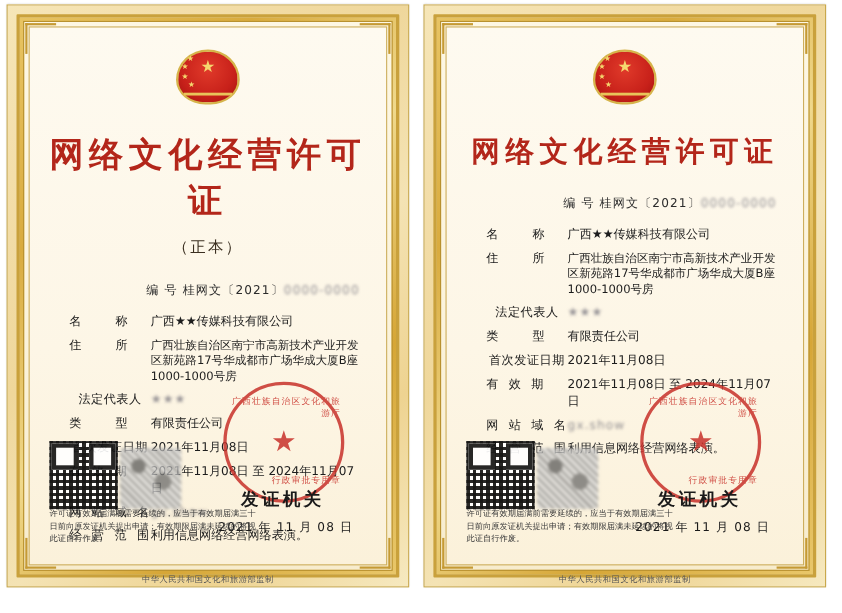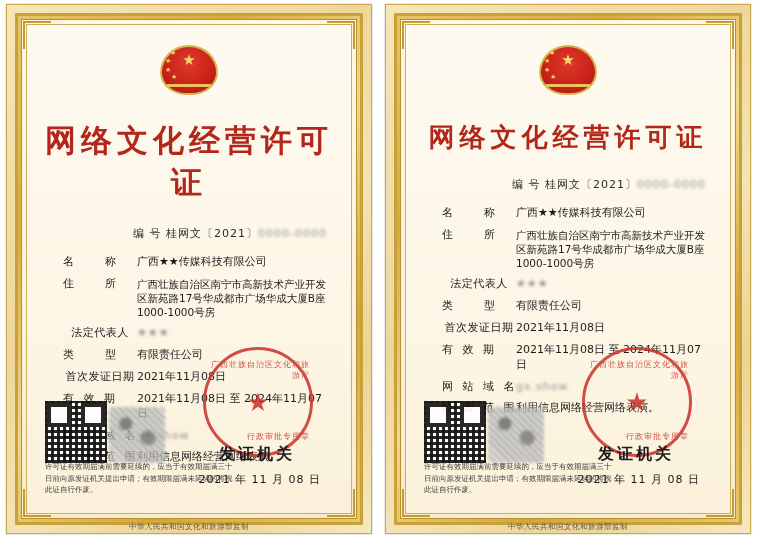--- a/index.html
+++ b/index.html
@@ -293,20 +293,21 @@
         <div class="shield"></div>
         <div class="star-big">★</div>
         <div class="star-s s1">★</div>
         <div class="star-s s2">★</div>
         <div class="star-s s3">★</div>
         <div class="star-s s4">★</div>
         <div class="gear"></div>
       </div>
 
       <div class="title">网络文化经营许可证</div>
+      <div class="subtitle">（正本）</div>
 
       <div class="number-line">
         <span>编 号</span>
         <span>桂网文〔2021〕</span><span class="blurred">0000-0000</span>
       </div>
 
       <div class="fields">
         <div class="row">
           <div class="label">名　　称</div>
           <div class="value">广西★★传媒科技有限公司</div>

